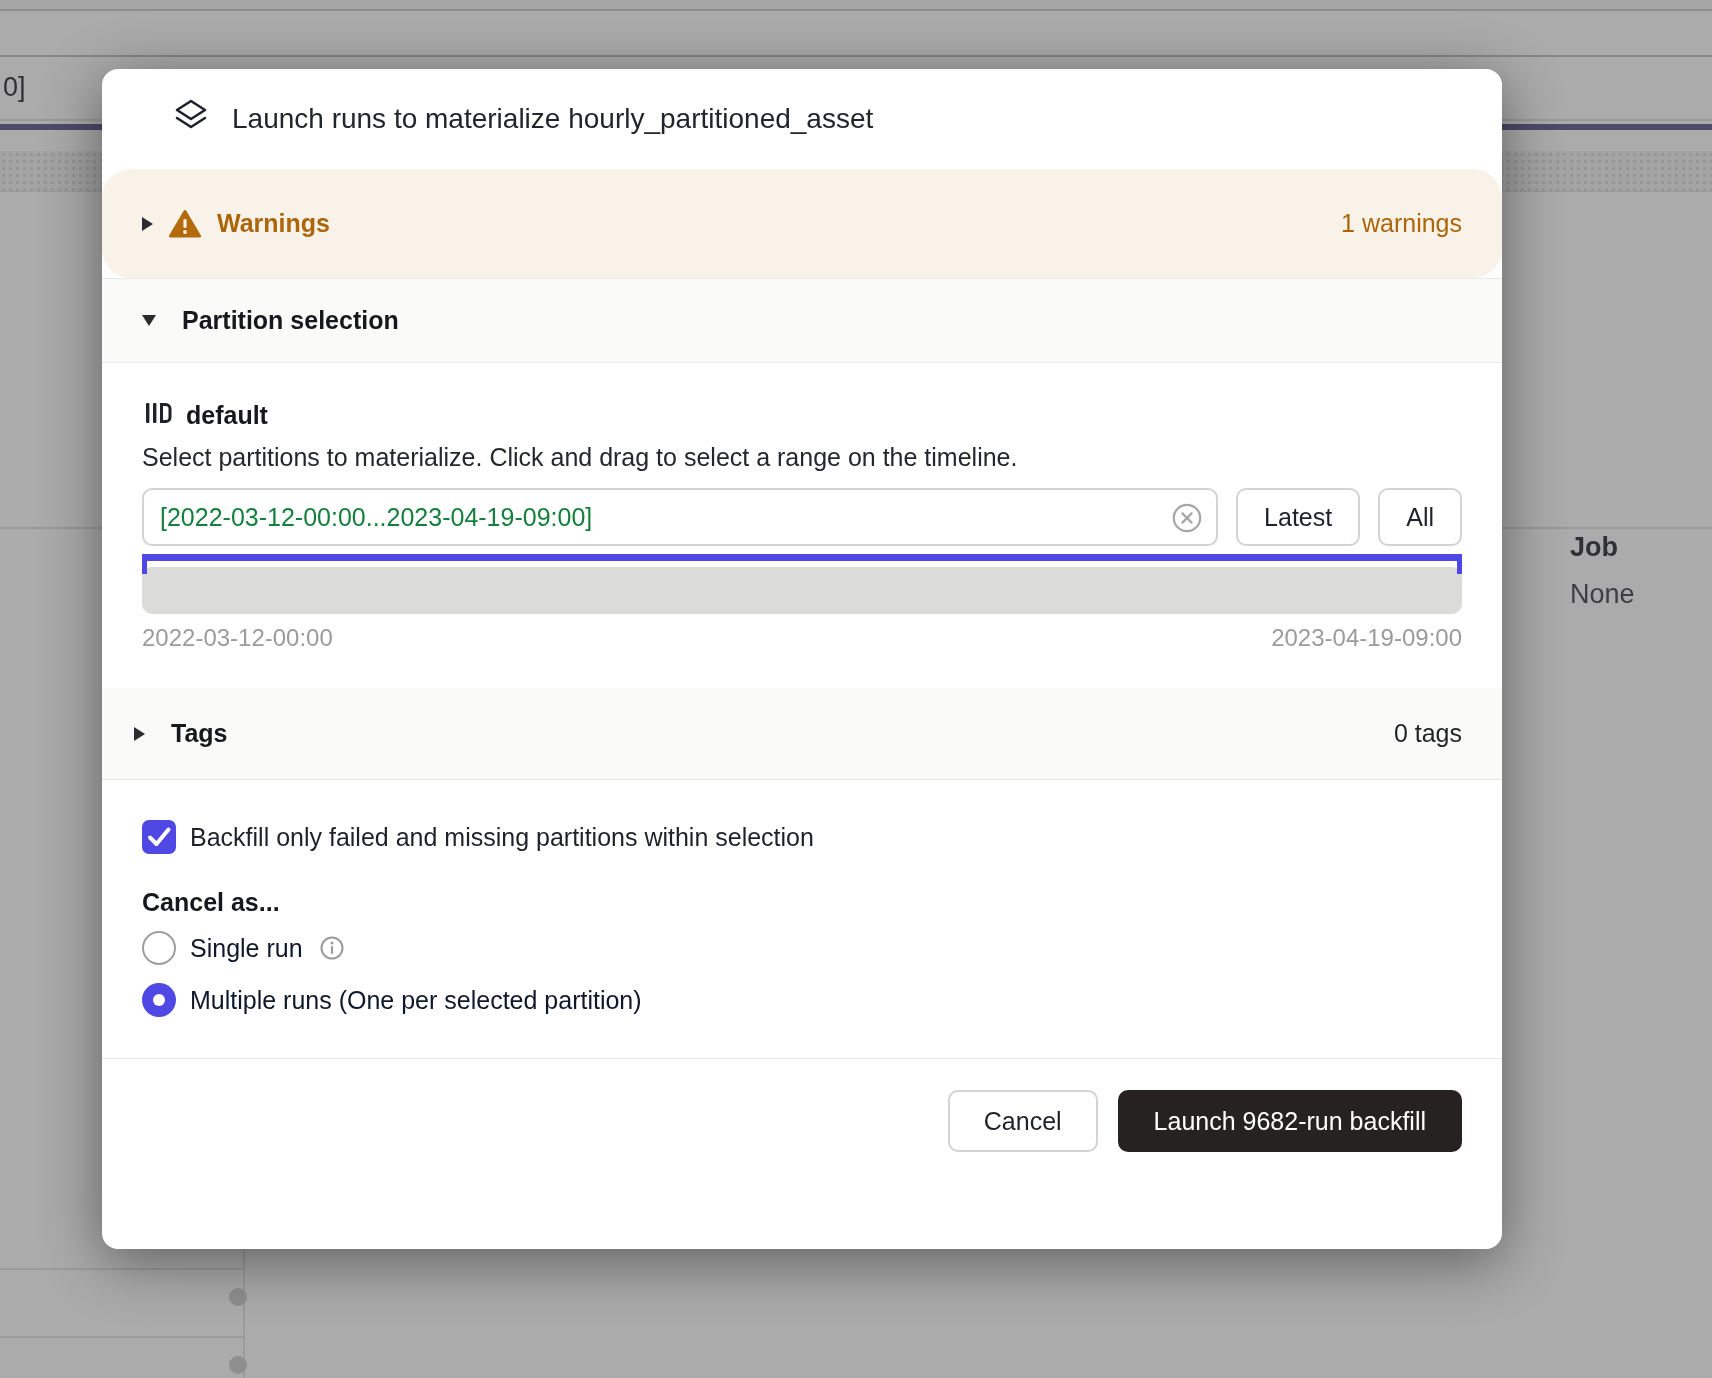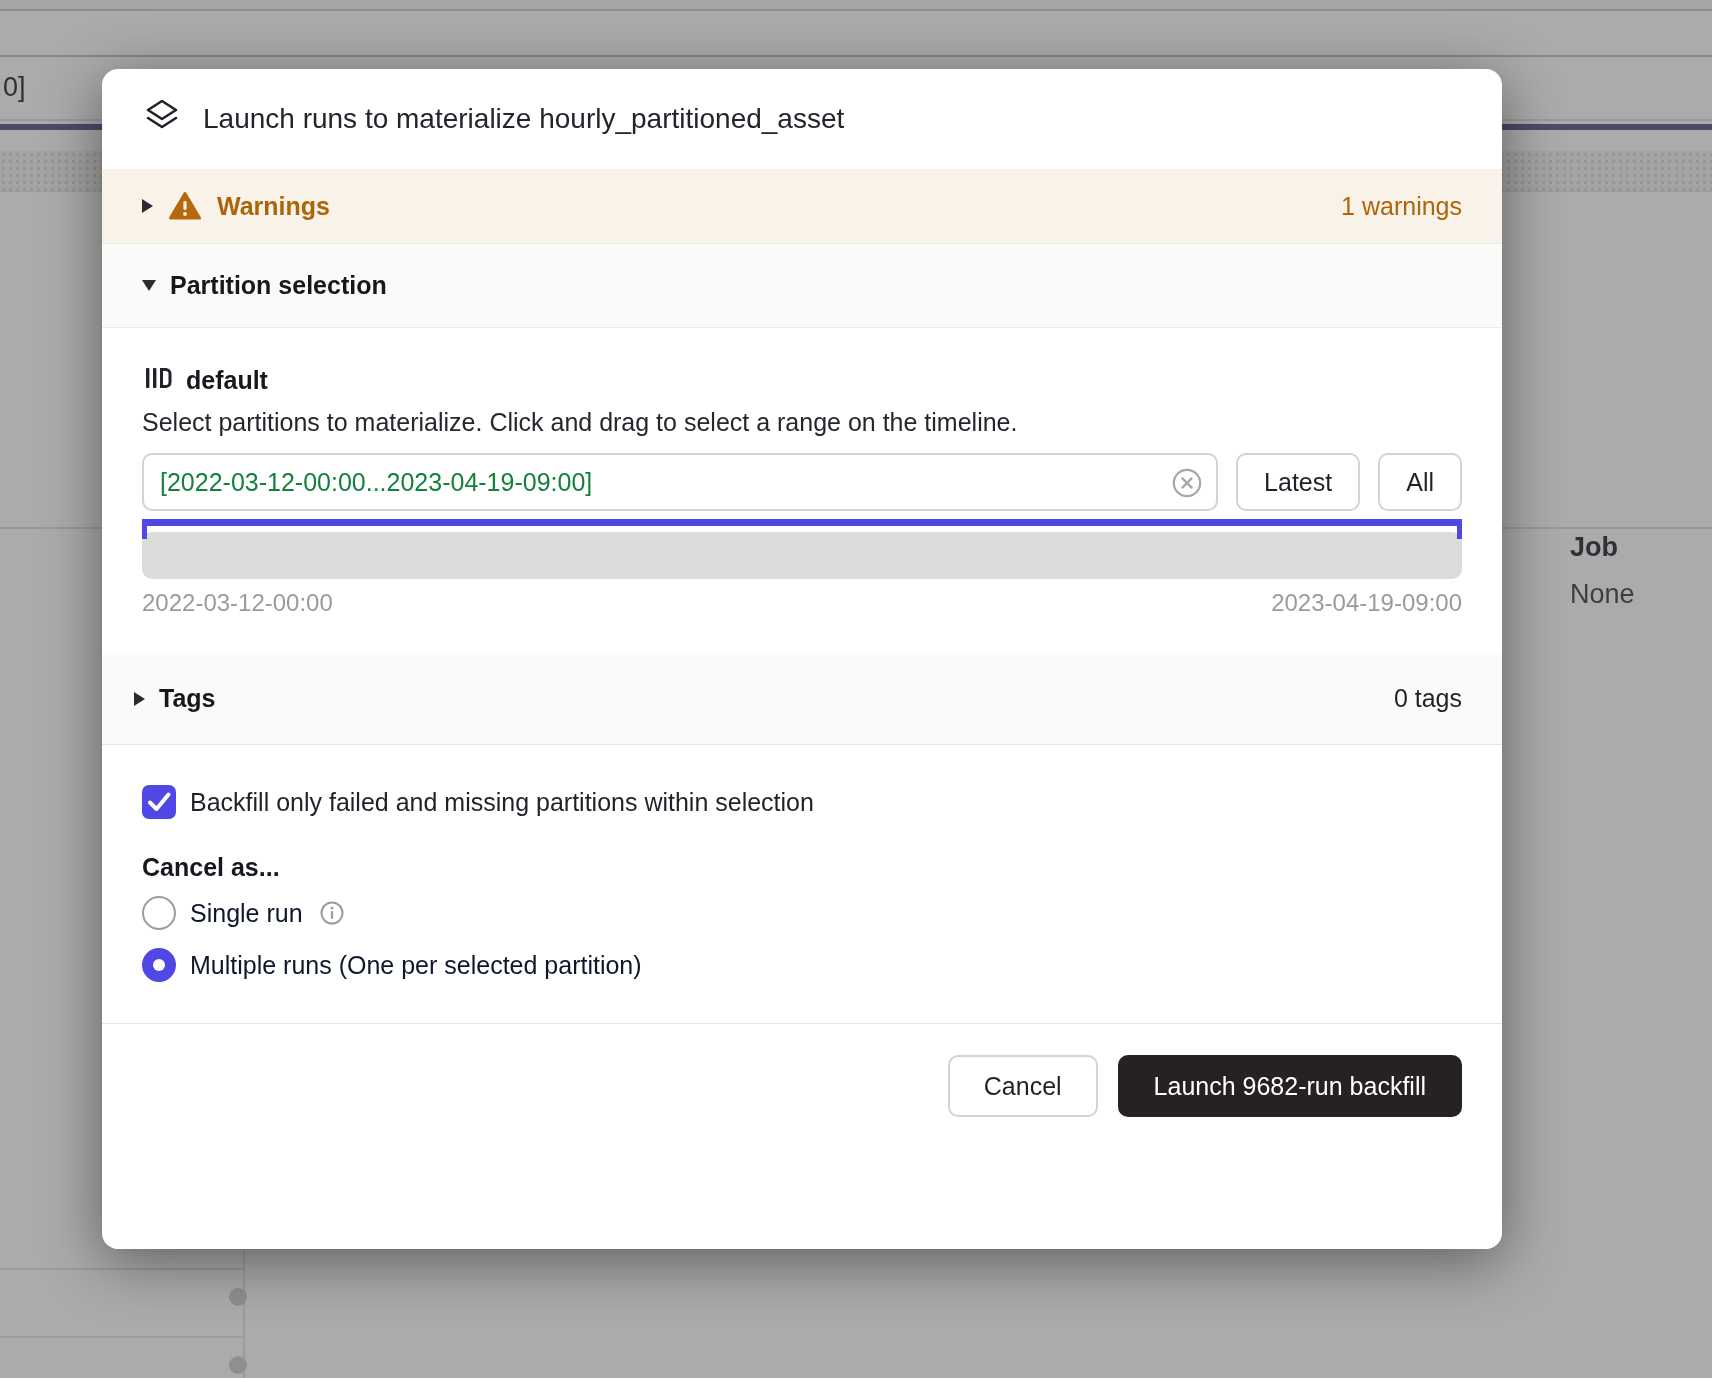--- a/index.html
+++ b/index.html
@@ -33,30 +33,30 @@
   .bg-dot{ width:18px; height:18px; border-radius:50%; background:#8F8F8F; }
   .bg-dot.d1{ left:229px; top:1288px; }
   .bg-dot.d2{ left:229px; top:1356px; }
 
   
   .dialog{
     position:absolute; left:102px; top:69px; width:1400px; height:1180px;
     background:#FFFFFF; border-radius:16px; overflow:hidden;
     box-shadow:0 12px 60px rgba(0,0,0,0.45);
   }
-  .dlg-header{ height:100px; display:flex; align-items:center; gap:20px; padding:0 39px; }
+  .dlg-header{ height:100px; display:flex; align-items:center; gap:20px; padding:0 56px;margin-left:12px; }
   .dlg-title{ font-size:28px; font-weight:400; color:#22252A; }
 
-  .warn-row{ height:74px; background:#F8F2E9; display:flex; align-items:center; padding:16px 40px; cursor:pointer; }
+  .warn-row{ height:109px; background:#F8F2E9; display:flex; align-items:center; padding:16px 40px; cursor:pointer;border-radius:29px; }
   .warn-label{ margin-left:16px; font-size:25px; font-weight:700; color:#AD650A; }
   .warn-count{ margin-left:auto; font-size:25px; color:#AD650A; }
   .warn-tri{ margin-left:16px; display:flex; }
 
   .sec-head{
-    display:flex; align-items:center; gap:14px; padding:0 40px;
+    display:flex; align-items:center; gap:26px; padding:0 40px;
     background:#FAFAF8; font-size:25px; font-weight:700; color:#16181D;
   }
   .ps-head{ height:85px; border-top:1px solid #EAEAE8; border-bottom:1px solid #EAEAE8; cursor:pointer; }
   .tags-row{ height:92px; border-bottom:1px solid #E7E7E5; cursor:pointer;padding-left:32px; }
   .bo-head{ height:82px; border-bottom:1px solid #E7E7E5; cursor:pointer; }
   .sec-count{ margin-left:auto; font-size:25px; font-weight:400; color:#1F2228; }
 
   .caret-r{ width:0; height:0; border-left:11px solid #2A2C30; border-top:7px solid transparent; border-bottom:7px solid transparent; }
   .caret-d{ width:0; height:0; border-top:11px solid #2A2C30; border-left:7px solid transparent; border-right:7px solid transparent; }
 

